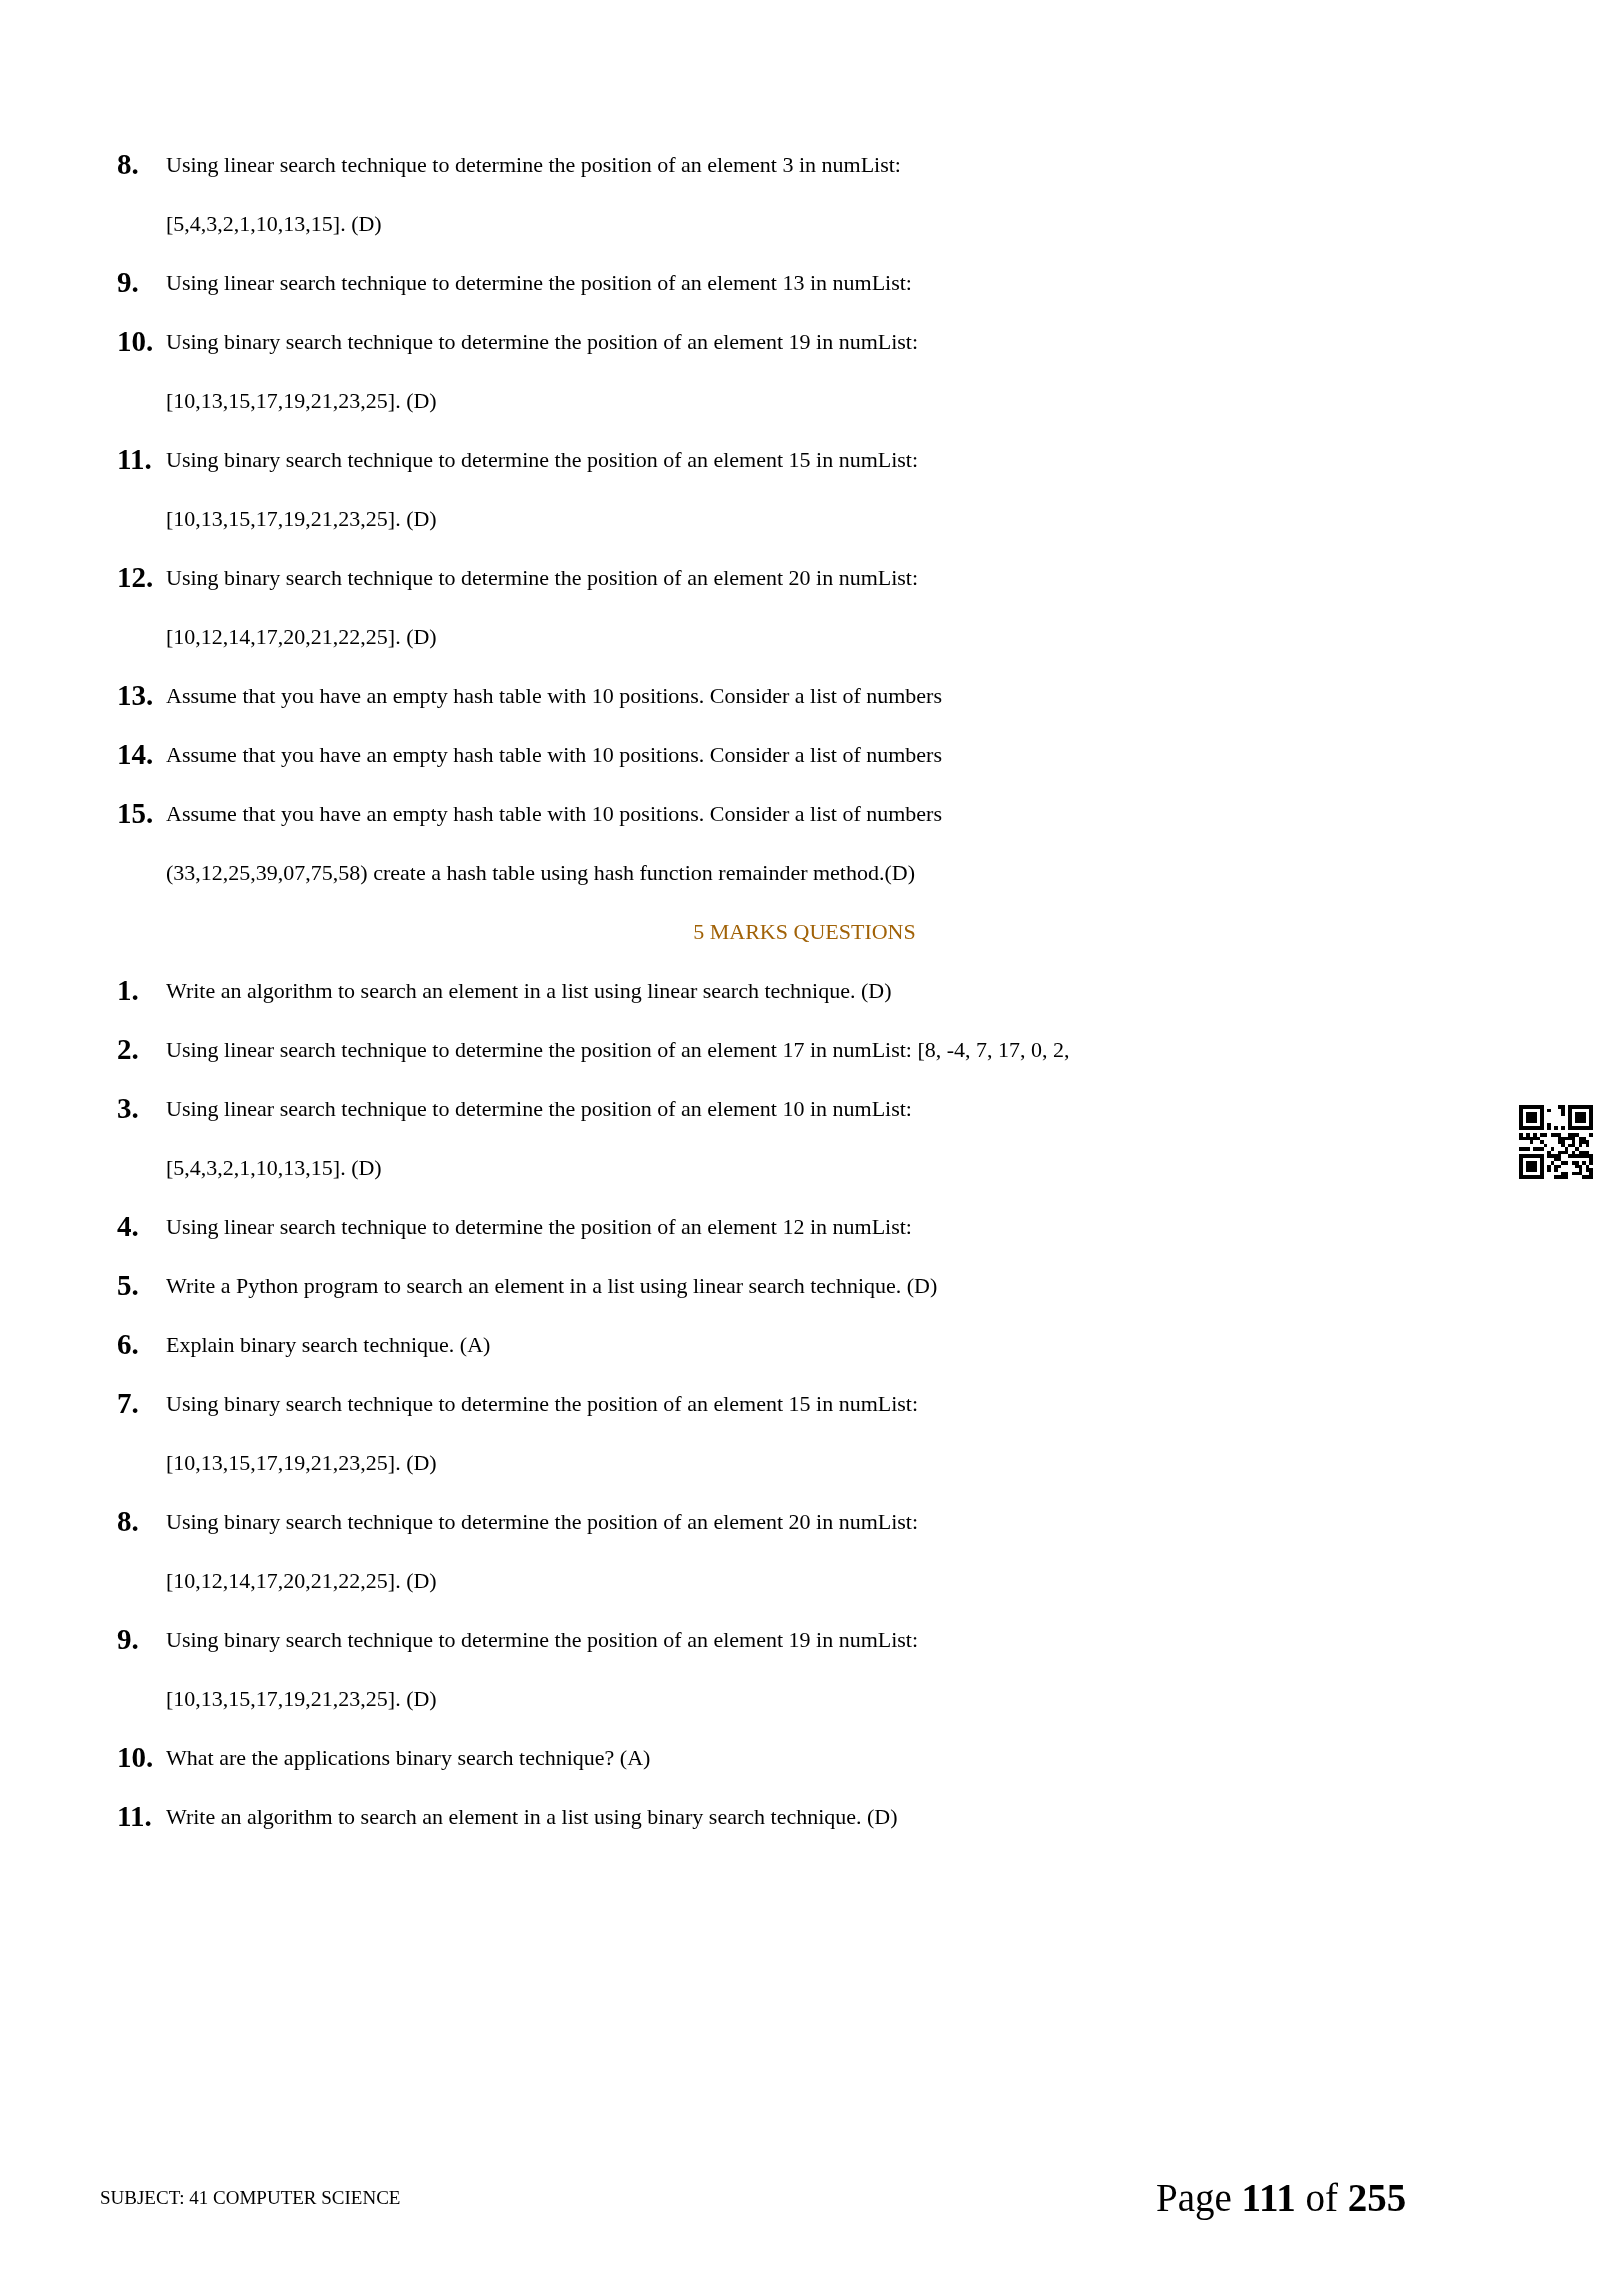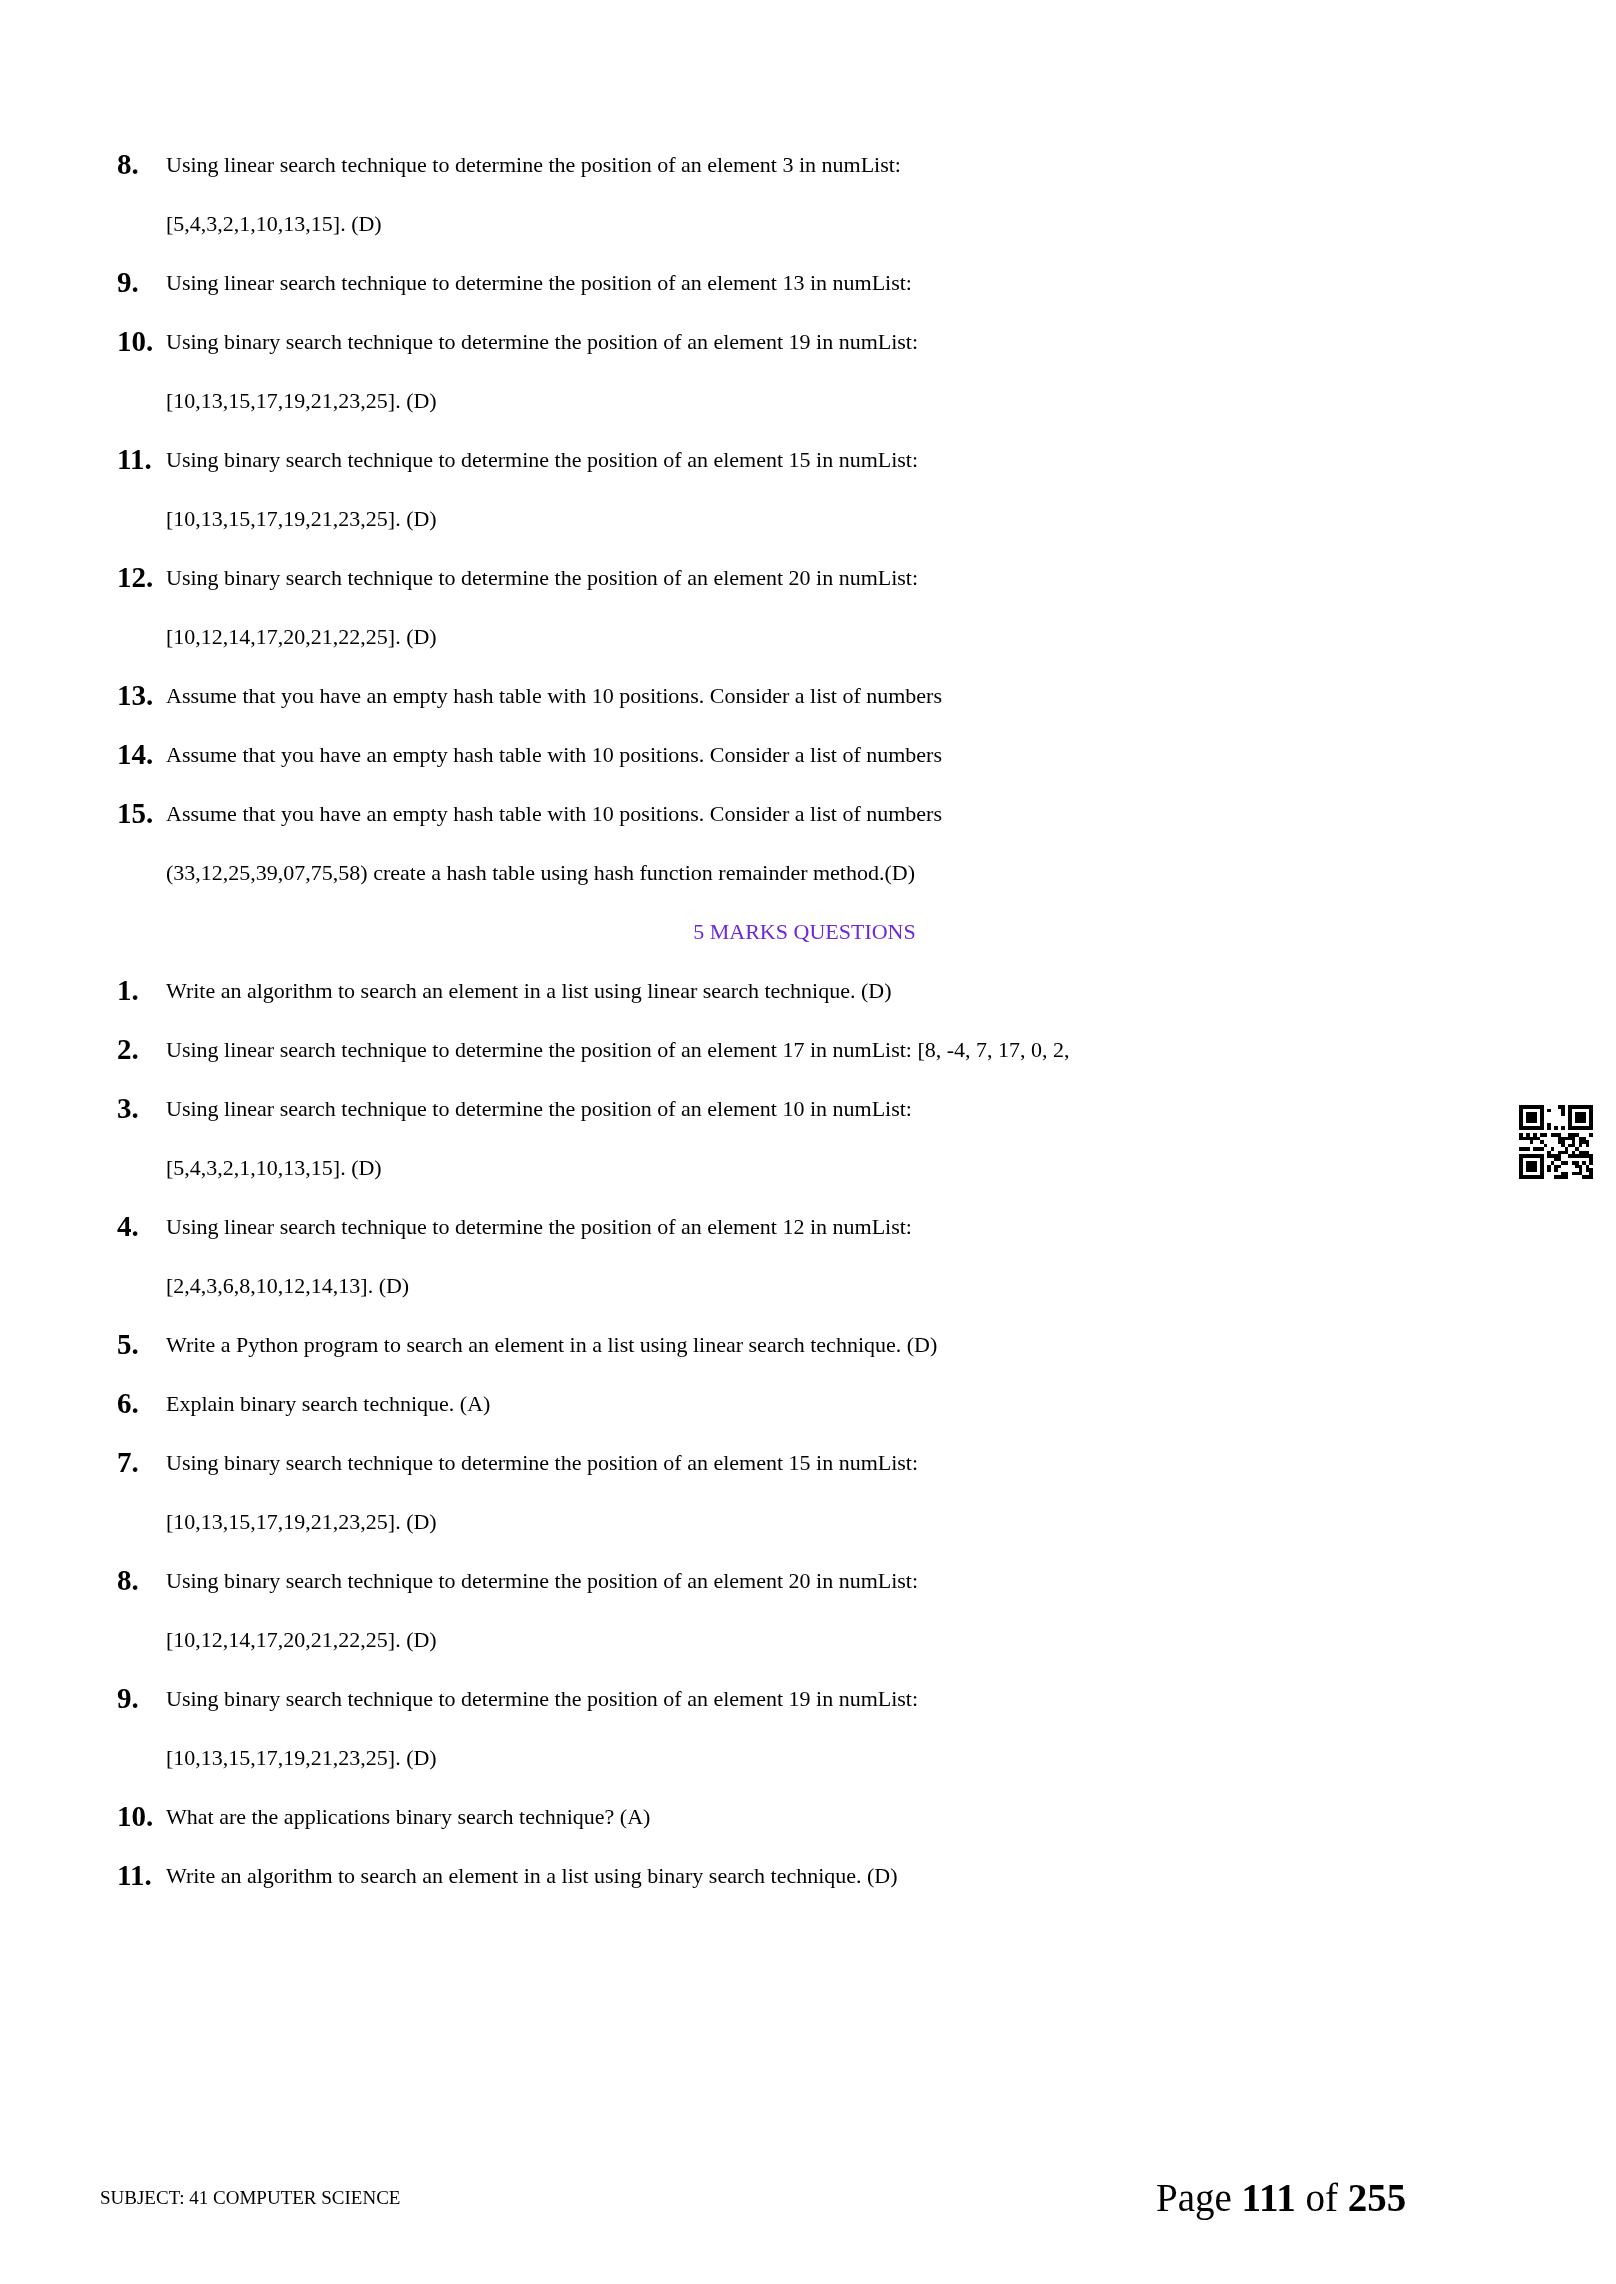--- a/index.html
+++ b/index.html
@@ -34,21 +34,21 @@
     width: 49px;
     height: 59px;
     line-height: 59px;
     font-size: 29px;
     font-weight: bold;
   }
   .heading {
     padding-left: 166px;
     padding-right: 174px;
     text-align: center;
-    color: #6d28d9;
+    color: #a16207;
   }
   .qr {
     position: absolute;
     left: 1519px;
     top: 1105px;
     width: 74px;
     height: 74px;
   }
   .footer-left {
     position: absolute;
@@ -122,21 +122,20 @@
         <div class="line">Using linear search technique to determine the position of an element 17 in numList: [8, -4, 7, 17, 0, 2,</div>
       </div>
       <div class="q">
         <span class="num">3.</span>
         <div class="line">Using linear search technique to determine the position of an element 10 in numList:</div>
         <div class="line">[5,4,3,2,1,10,13,15]. (D)</div>
       </div>
       <div class="q">
         <span class="num">4.</span>
         <div class="line">Using linear search technique to determine the position of an element 12 in numList:</div>
-        <div class="line">[2,4,3,6,8,10,12,14,13]. (D)</div>
       </div>
       <div class="q">
         <span class="num">5.</span>
         <div class="line">Write a Python program to search an element in a list using linear search technique. (D)</div>
       </div>
       <div class="q">
         <span class="num">6.</span>
         <div class="line">Explain binary search technique. (A)</div>
       </div>
       <div class="q">

